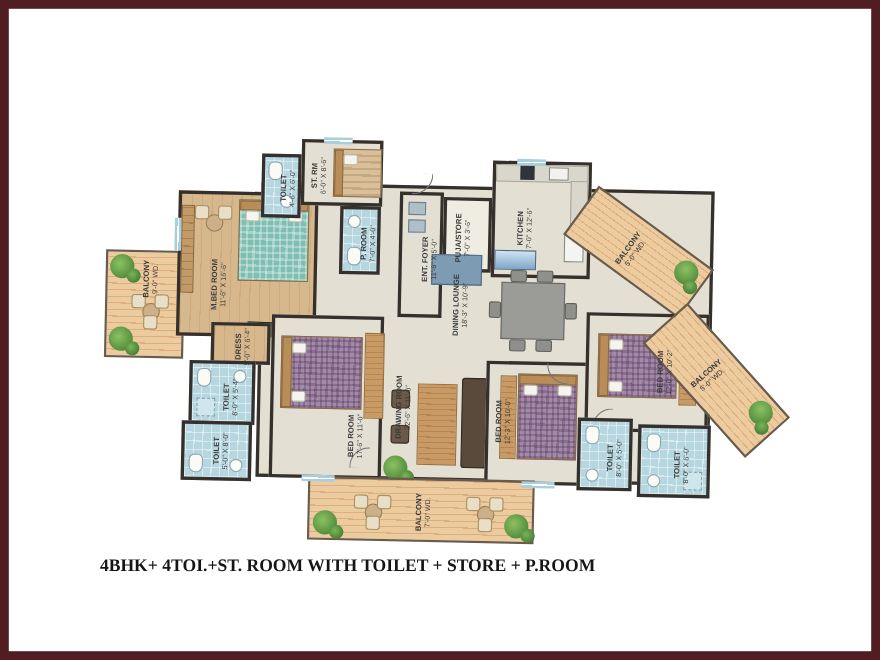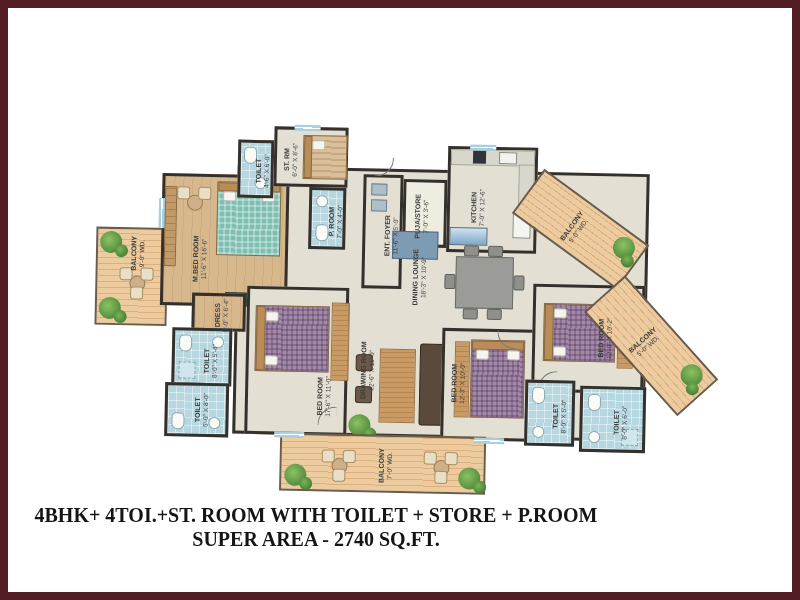--- a/index.html
+++ b/index.html
@@ -3,21 +3,21 @@
 <meta charset="utf-8">
 <style>
   html,body{margin:0;padding:0;background:#fff;width:800px;height:600px;overflow:hidden;
     font-family:"Liberation Sans",sans-serif;}
   #stage{position:relative;width:800px;height:600px;background:#fff;}
   #frame{position:absolute;inset:0;border:8px solid #521d22;pointer-events:none;}
   #badge{position:absolute;left:8px;top:31px;width:182px;height:32px;background:#1a3948;
     display:flex;align-items:center;justify-content:center;color:#fff;font-weight:700;
     font-size:19px;letter-spacing:1.5px;}
   #caption{position:absolute;left:0;top:503px;width:632px;text-align:center;color:#151515;
-    font-family:"Liberation Serif",serif;font-weight:600;font-size:20px;line-height:24px;}
+    font-family:"Liberation Serif",serif;font-weight:600;font-size:16px;line-height:24px;}
   #plan{position:absolute;left:95px;top:103px;width:612px;height:398px;transform:rotate(1.2deg);}
   .room,.zone{position:absolute;box-sizing:border-box;}
   .wallsB{border:3px solid #35302c;}
   .floor{background:#e3e0d3;}
   .wood{background:repeating-linear-gradient(90deg,rgba(120,80,30,.12) 0 1px,transparent 1px 9px),#d7b88d;}
   .tile{background:repeating-linear-gradient(0deg,rgba(255,255,255,.45) 0 1px,transparent 1px 8px),
         repeating-linear-gradient(90deg,rgba(255,255,255,.45) 0 1px,transparent 1px 8px),#b7d7e0;}
   .white{background:#efede2;}
   .deck{background:repeating-linear-gradient(0deg,#eccb9f 0 5px,#ddae80 5px 6px);border:2px solid #6b5b4b;}
   .rl{position:absolute;display:flex;flex-direction:column;align-items:center;
@@ -317,15 +317,14 @@
 
     <span class="window winv" style="left:62px;top:100px;width:6px;height:30px;"></span>
     <span class="window" style="left:196px;top:24px;width:26px;height:6px;"></span>
     <span class="window" style="left:372px;top:40px;width:26px;height:6px;"></span>
     <span class="window" style="left:182px;top:331px;width:30px;height:6px;"></span>
     <span class="window" style="left:382px;top:333px;width:30px;height:6px;"></span>
   </div>
 
   <div id="caption">
     <div>4BHK+ 4TOI.+ST. ROOM WITH TOILET + STORE + P.ROOM</div>
-    <div>SUPER AREA - 2740 SQ.FT.</div>
   </div>
 </div>
 
 </body></html>

